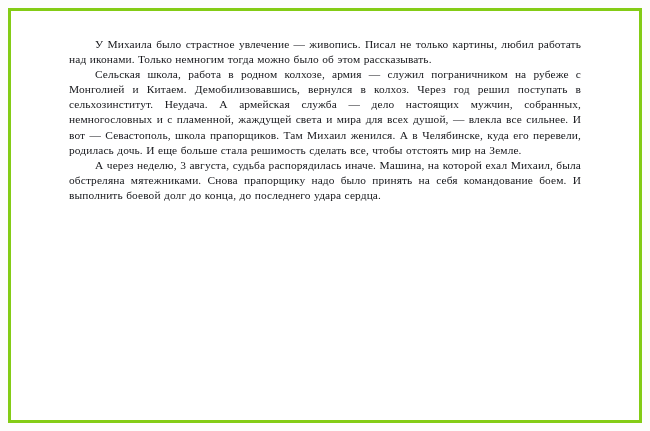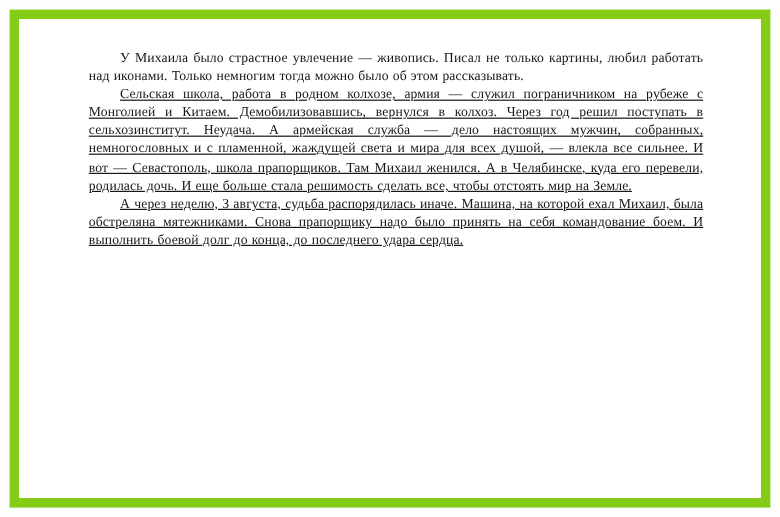--- a/index.html
+++ b/index.html
@@ -19,21 +19,21 @@
     height: 431px;
     background: #fdfdfd;
     box-sizing: border-box;
   }
   .frame-outer {
     position: absolute;
     left: 8px;
     top: 8px;
     right: 8px;
     bottom: 8px;
-    border: 8px solid #84cc16;
+    border: 3px solid #84cc16;
     background: #ffffff;
     box-sizing: border-box;
   }
   .frame-inner {
     position: absolute;
     left: 0;
     top: 0;
     right: 0;
     bottom: 0;
     background: #ffffff;
@@ -51,21 +51,20 @@
     text-indent: 26px;
     text-align: justify;
     font-size: 11.4px;
     line-height: 15.1px;
     color: #16171b;
     letter-spacing: 0.01em;
     word-spacing: 0.04em;
   }
   .para + .para {
     margin-top: 0px;
-    text-decoration: underline;
   }
 </style>
 </head>
 <body>
 
 <div class="page">
   <div class="frame-outer">
     <div class="frame-inner">
       <div class="text-block">
         <p class="para">У Михаила было страстное увлечение — живопись. Писал не только картины,  любил работать над иконами. Только немногим тогда можно было об этом рассказывать.</p>

